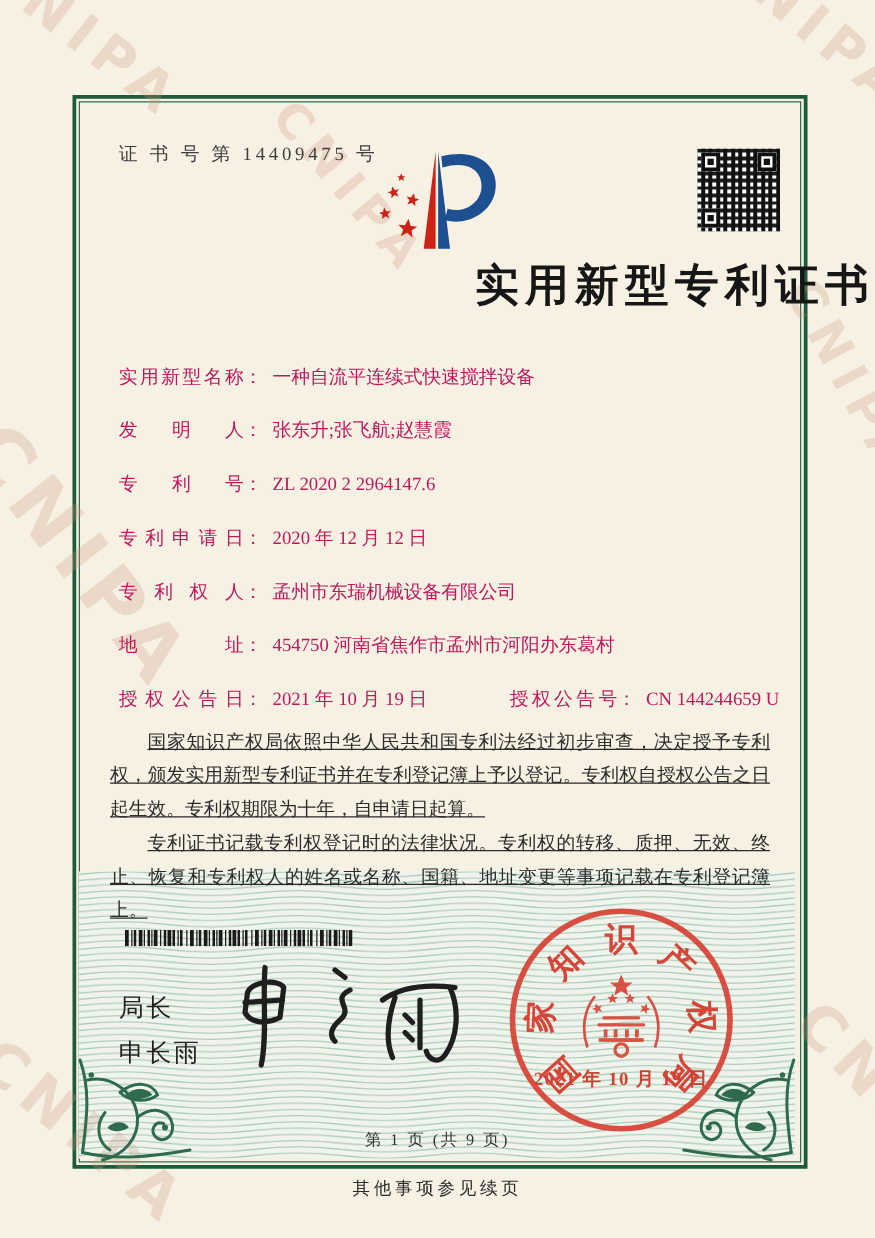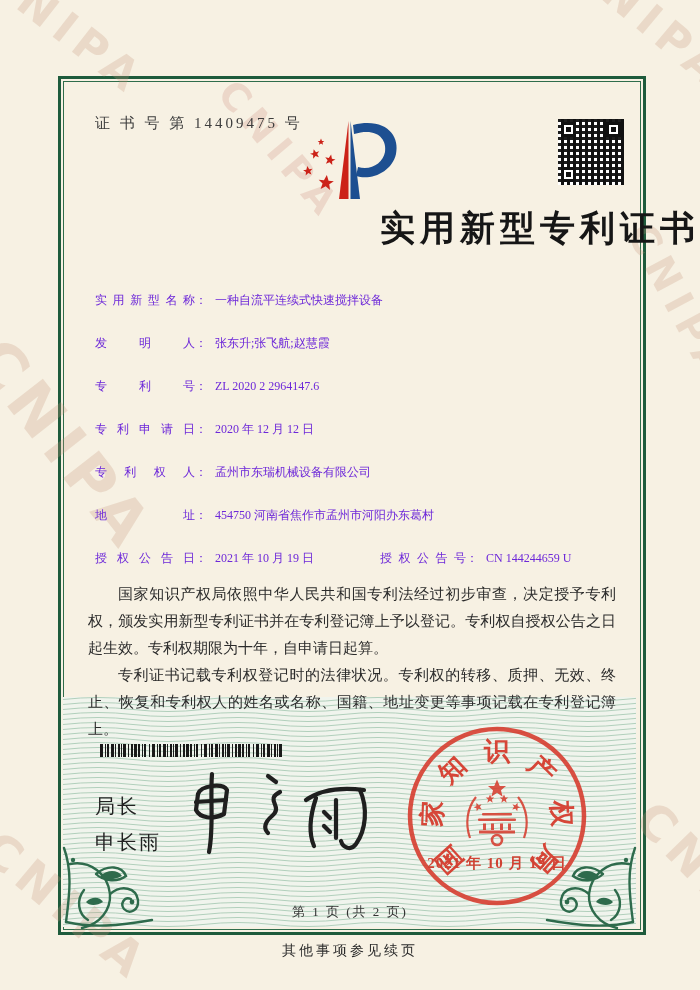--- a/index.html
+++ b/index.html
@@ -24,30 +24,30 @@
       background-image:
         repeating-linear-gradient(0deg,rgba(17,17,17,.95) 0 3px,transparent 3px 6px),
         repeating-linear-gradient(90deg,#111 0 3px,#fff 3px 6px);
       background-origin:content-box;padding:3px;box-sizing:border-box;}
   .finder{position:absolute;width:15px;height:15px;border:3px solid #111;background:#fff;box-sizing:border-box;}
   .finder::after{content:"";position:absolute;left:2px;top:2px;right:2px;bottom:2px;background:#111;}
   .title{position:absolute;left:0;top:205px;width:700px;text-align:right;
          font-size:35px;letter-spacing:5px;color:#161616;font-weight:600;z-index:3;}
   
   .fields{position:absolute;left:95px;top:292px;width:522px;z-index:3;}
-  .frow{height:43px;font-size:12px;color:#6d28d9;white-space:nowrap;}
+  .frow{height:43px;font-size:15px;color:#be185d;white-space:nowrap;}
   .flabel{display:inline-block;width:100px;text-align:justify;text-align-last:justify;
           vertical-align:top;}
   .fcolon{display:inline-block;margin-right:8px;}
   .fpair2{display:inline-block;margin-left:66px;}
   .fpair2 .flabel{width:86px;}
   
   .notice{position:absolute;left:88px;top:581px;width:528px;z-index:3;
           font-size:15px;line-height:27px;color:#2b2b2b;text-align:justify;}
-  .notice p{margin:0;text-indent:2em;}
+  .notice p{margin:0;text-indent:2em;text-decoration:underline;}
   
   .barcode{position:absolute;left:100px;top:744px;z-index:3;}
   
   .director{position:absolute;left:95px;top:793px;z-index:3;font-size:20px;color:#222;}
   .director div{margin-bottom:9px;letter-spacing:2px;}
   .signature{position:absolute;left:168px;top:760px;z-index:3;}
   
   .seal{position:absolute;left:405px;top:724px;width:184px;height:184px;z-index:4;opacity:.93;}
   .seal svg{position:absolute;left:0;top:0;}
   .sc{position:absolute;left:50%;top:50%;width:28px;height:28px;margin:-14px 0 0 -14px;
@@ -219,14 +219,14 @@
   <span class="sc" style="transform:rotate(-132deg) translateY(-64px);">国</span>
   <span class="sc" style="transform:rotate(-88deg) translateY(-64px);">家</span>
   <span class="sc" style="transform:rotate(-44deg) translateY(-64px);">知</span>
   <span class="sc" style="transform:rotate(0deg) translateY(-64px);">识</span>
   <span class="sc" style="transform:rotate(44deg) translateY(-64px);">产</span>
   <span class="sc" style="transform:rotate(88deg) translateY(-64px);">权</span>
   <span class="sc" style="transform:rotate(132deg) translateY(-64px);">局</span>
   <div class="sealdate">2021 年 10 月 19 日</div>
 </div>
 
-<div class="pagenum">第 1 页 (共 2 页)</div>
+<div class="pagenum">第 1 页 (共 9 页)</div>
 <div class="contnote">其他事项参见续页</div>
 
 </body></html>

